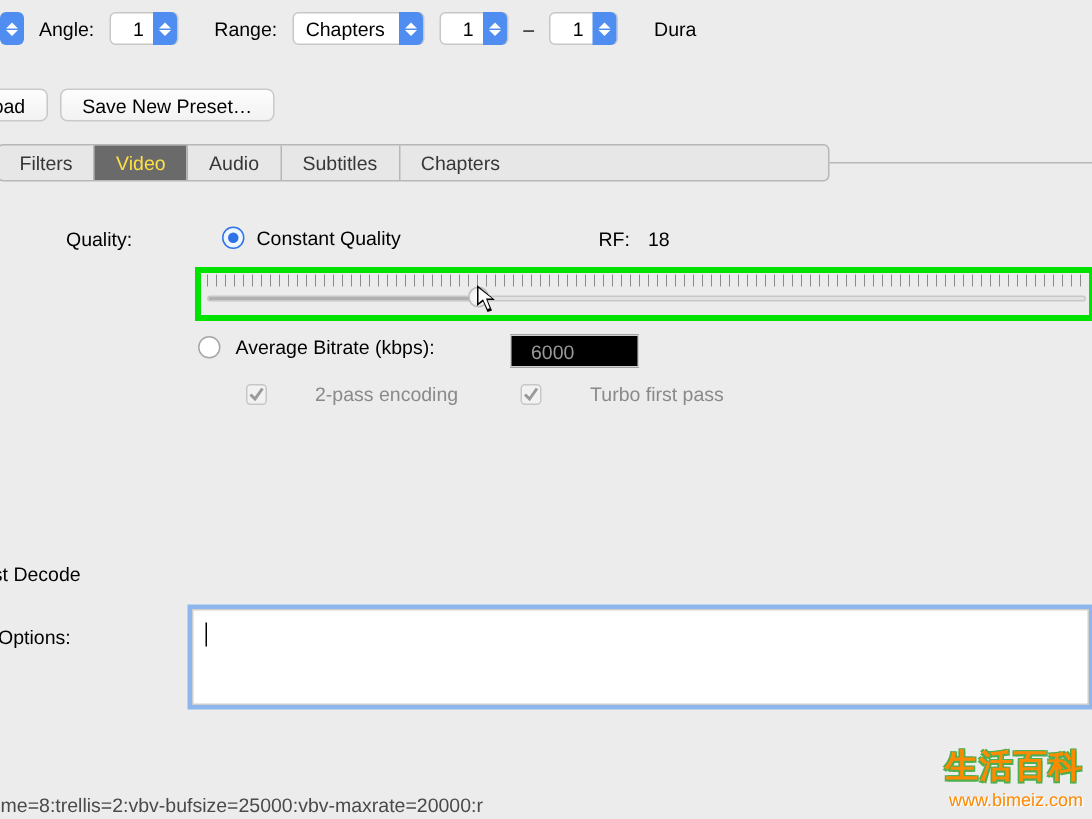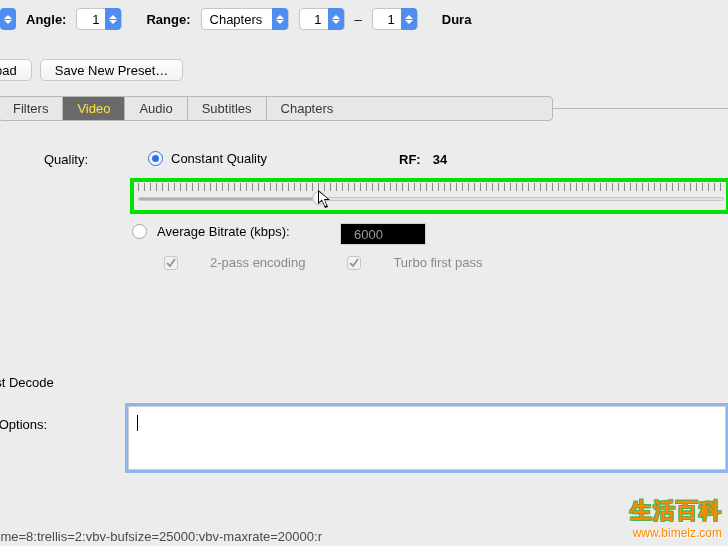--- a/index.html
+++ b/index.html
@@ -4,21 +4,21 @@
 <style>
   * { box-sizing: border-box; margin: 0; padding: 0; }
   html, body { width: 728px; height: 546px; overflow: hidden; }
   body {
     font-family: -apple-system, "Helvetica Neue", Arial, sans-serif;
     font-size: 13px;
     color: #000;
     background: #ececec;
     position: relative;
   }
-  .bold { font-weight: 700; }
+  .bold { font-weight: 400; }
   .label { color: #000; white-space: nowrap; }
 
   
   .topbar {
     position: absolute; top: 6px; left: -40px; right: -30px; height: 26px;
     display: flex; align-items: center; gap: 10px; padding-left: 40px;
   }
 
   .spin {
     display: inline-flex; align-items: center;
@@ -225,21 +225,21 @@
 <div class="quality">
   <span class="ql-label">Quality:</span>
   <div class="radio-row" style="top:-1px">
     <span class="radio-outer checked">
       <span class="radio-dot"></span>
     </span>
     <span>Constant Quality</span>
   </div>
   <div class="rf">
     <span class="bold">RF:</span>
-    <span class="bold">34</span>
+    <span class="bold">18</span>
   </div>
 
   <div class="avg-row">
     <span class="radio-outer"></span>
     <span>Average Bitrate (kbps):</span>
   </div>
   <span class="textfield">
     <span>6000</span>
   </span>
 

